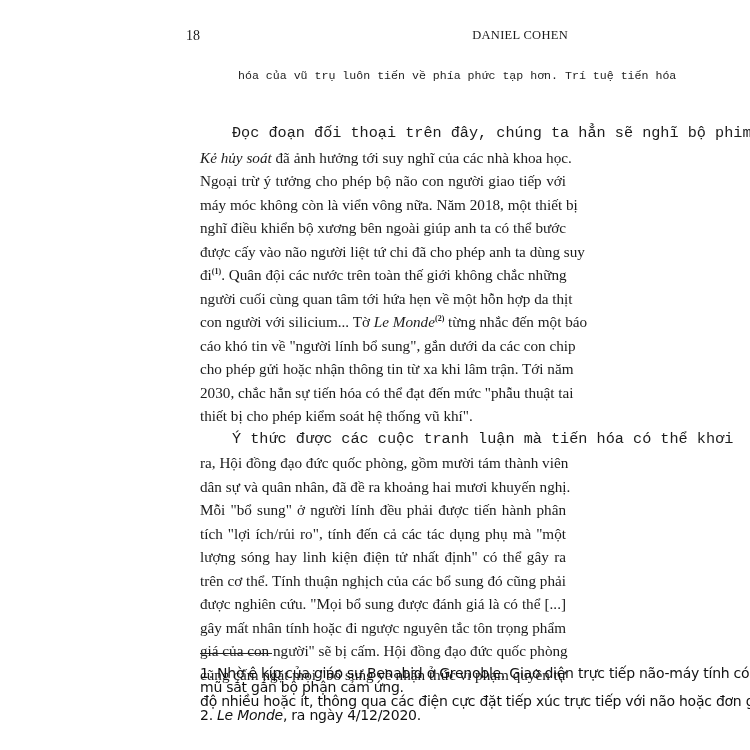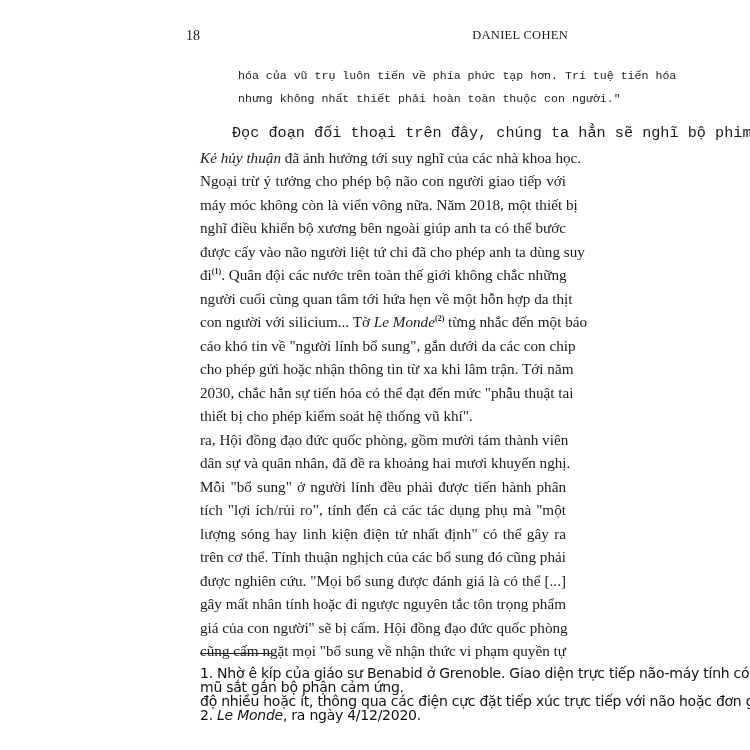--- a/index.html
+++ b/index.html
@@ -25,38 +25,38 @@
 
 <div class="page">
 
   <div class="header">
     <span class="pgnum">18</span>
     <span class="running">DANIEL COHEN</span>
   </div>
 
   <div class="quote">
     <div>hóa của vũ trụ luôn tiến về phía phức tạp hơn. Trí tuệ tiến hóa</div>
-    <div>nhưng không nhất thiết phải hoàn toàn thuộc con người."</div>
   </div>
 
   <div class="body">
     <span class="line indent">Đọc đoạn đối thoại trên đây, chúng ta hẳn sẽ nghĩ bộ phim</span>
-    <span class="line"><i>Kẻ hủy thuận</i><span> đã ảnh hưởng tới suy nghĩ của các nhà khoa học.</span></span>
+    <span class="line"><i>Kẻ hủy soát</i><span> đã ảnh hưởng tới suy nghĩ của các nhà khoa học.</span></span>
     <span class="line">Ngoại trừ ý tưởng cho phép bộ não con người giao tiếp với</span>
     <span class="line">máy móc không còn là viển vông nữa. Năm 2018, một thiết bị</span>
     <span class="line">nghĩ điều khiển bộ xương bên ngoài giúp anh ta có thể bước</span>
     <span class="line">được cấy vào não người liệt tứ chi đã cho phép anh ta dùng suy</span>
     <span class="line"><span>đi</span><sup>(1)</sup><span>. Quân đội các nước trên toàn thế giới không chắc những</span></span>
     <span class="line">người cuối cùng quan tâm tới hứa hẹn về một hỗn hợp da thịt</span>
     <span class="line"><span>con người với silicium... Tờ </span><i>Le Monde</i><sup>(2)</sup><span> từng nhắc đến một báo</span></span>
     <span class="line">cáo khó tin về "người lính bổ sung", gắn dưới da các con chip</span>
     <span class="line">cho phép gửi hoặc nhận thông tin từ xa khi lâm trận. Tới năm</span>
     <span class="line">2030, chắc hẳn sự tiến hóa có thể đạt đến mức "phẫu thuật tai</span>
     <span class="line last">thiết bị cho phép kiểm soát hệ thống vũ khí".</span>
 
+    <span class="line indent">Ý thức được các cuộc tranh luận mà tiến hóa có thể khơi</span>
     <span class="line">ra, Hội đồng đạo đức quốc phòng, gồm mười tám thành viên</span>
     <span class="line">dân sự và quân nhân, đã đề ra khoảng hai mươi khuyến nghị.</span>
     <span class="line">Mỗi "bổ sung" ở người lính đều phải được tiến hành phân</span>
     <span class="line">tích "lợi ích/rủi ro", tính đến cả các tác dụng phụ mà "một</span>
     <span class="line">lượng sóng hay linh kiện điện tử nhất định" có thể gây ra</span>
     <span class="line">trên cơ thể. Tính thuận nghịch của các bổ sung đó cũng phải</span>
     <span class="line">được nghiên cứu. "Mọi bổ sung được đánh giá là có thể [...]</span>
     <span class="line">gây mất nhân tính hoặc đi ngược nguyên tắc tôn trọng phẩm</span>
     <span class="line">giá của con người" sẽ bị cấm. Hội đồng đạo đức quốc phòng</span>
     <span class="line">cũng cấm ngặt mọi "bổ sung về nhận thức vi phạm quyền tự</span>

